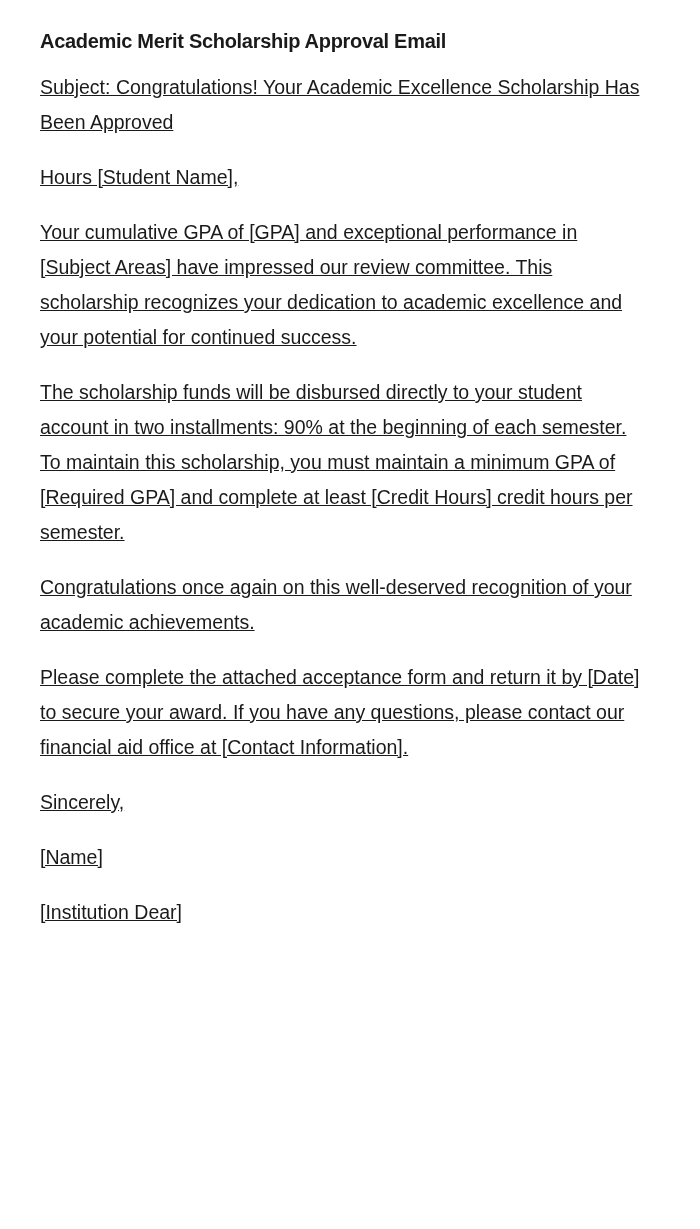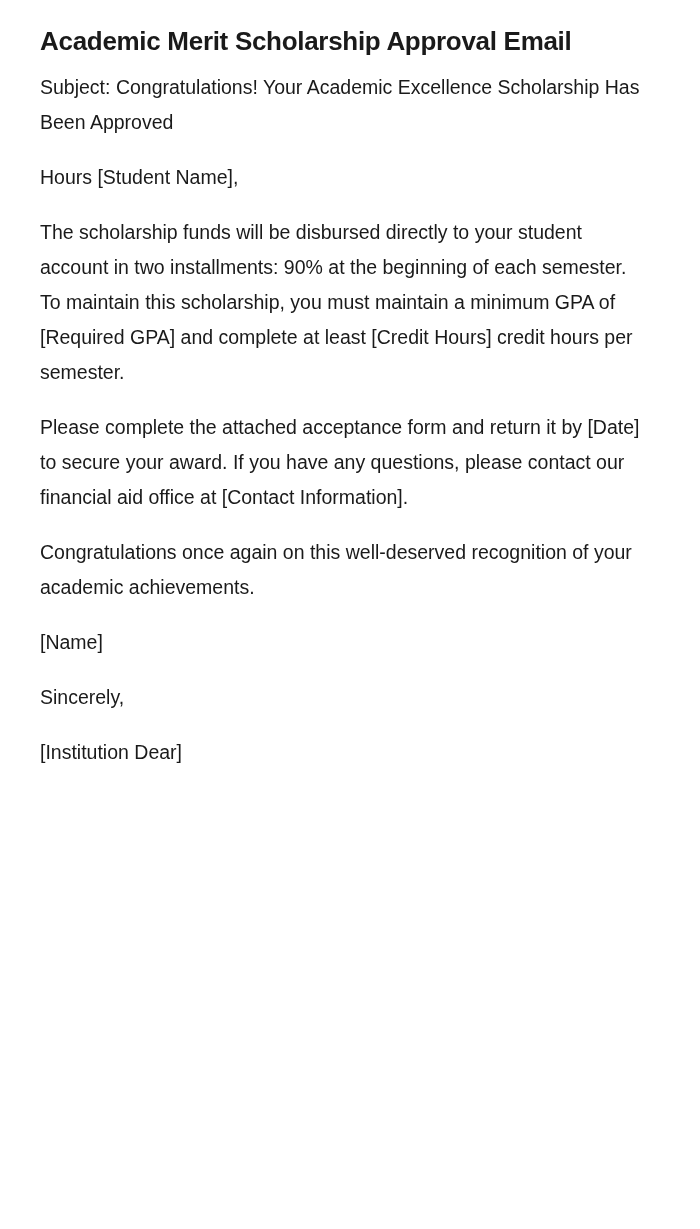--- a/index.html
+++ b/index.html
@@ -12,52 +12,54 @@
     width: 700px;
     min-height: 1229px;
     font-family: "Liberation Sans", sans-serif;
     color: #1a1a1a;
     overflow: hidden;
   }
   .doc {
     padding: 28px 60px 40px 40px; 
   }
   h1.doc-title {
-    font-size: 26px;
+    font-size: 20px;
     line-height: 26px;
     font-weight: 700;
     letter-spacing: -0.3px;
     margin: 0 0 16px 0;
     color: #1a1a1a;
   }
   p.doc-para {
     font-size: 19.5px;
     line-height: 35px;
     margin: 0 0 20px 0;
     letter-spacing: 0;
     color: #1a1a1a;
+    text-decoration: underline;
   }
 </style>
 </head>
 <body>
 
 <div class="doc">
   <h1 class="doc-title">Academic Merit Scholarship Approval Email</h1>
 
   <p class="doc-para">Subject: Congratulations! Your Academic Excellence Scholarship Has Been Approved</p>
 
   <p class="doc-para">Hours [Student Name],</p>
 
 
+  <p class="doc-para">Your cumulative GPA of [GPA] and exceptional performance in [Subject Areas] have impressed our review committee. This scholarship recognizes your dedication to academic excellence and your potential for continued success.</p>
 
   <p class="doc-para">The scholarship funds will be disbursed directly to your student account in two installments: 90% at the beginning of each semester. To maintain this scholarship, you must maintain a minimum GPA of [Required GPA] and complete at least [Credit Hours] credit hours per semester.</p>
 
+  <p class="doc-para">Congratulations once again on this well-deserved recognition of your academic achievements.</p>
+
   <p class="doc-para">Please complete the attached acceptance form and return it by [Date] to secure your award. If you have any questions, please contact our financial aid office at [Contact Information].</p>
 
-  <p class="doc-para">Congratulations once again on this well-deserved recognition of your academic achievements.</p>
+  <p class="doc-para">Sincerely,</p>
 
   <p class="doc-para">[Name]</p>
-
-  <p class="doc-para">Sincerely,</p>
 
 
   <p class="doc-para">[Institution Dear]</p>
 </div>
 
 </body></html>

